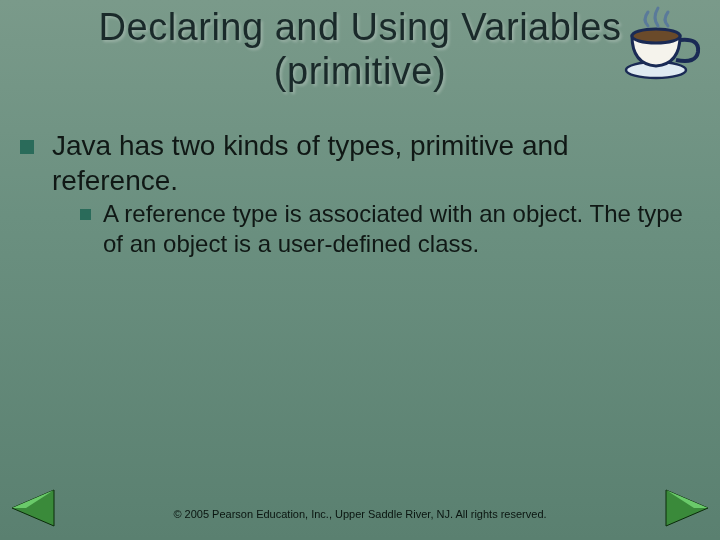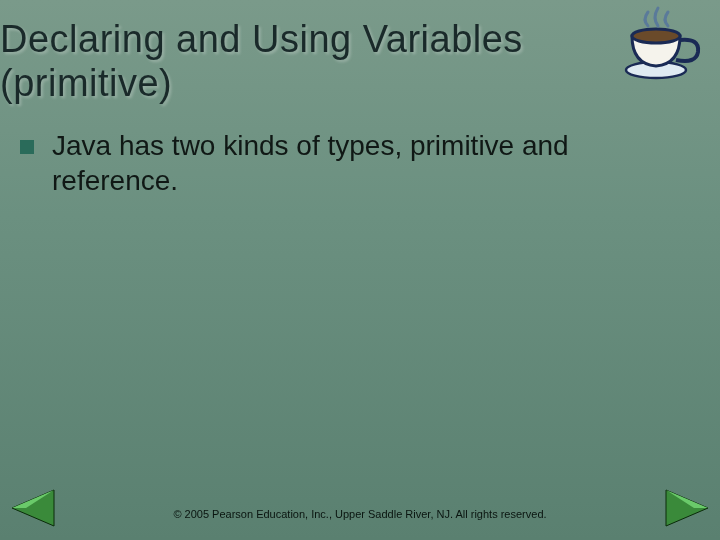--- a/index.html
+++ b/index.html
@@ -14,21 +14,22 @@
     width: 720px;
     height: 540px;
     background: linear-gradient(180deg, #7a9a8a 0%, #6b9080 40%, #5a8070 100%);
     position: relative;
     box-sizing: border-box;
   }
   .title {
     font-family: "Trebuchet MS", Verdana, sans-serif;
     font-size: 38px;
     color: #1a2a2a;
-    padding-top: 18px;
+    text-align: center;
+    padding-top: 6px;
     line-height: 1.15;
     text-shadow: 2px 2px 3px rgba(200,210,205,0.45);
     letter-spacing: 0.5px;
   }
   .body {
     position: absolute;
     top: 128px;
     left: 20px;
     right: 30px;
     color: #101815;
@@ -113,20 +114,24 @@
   <div class="title">
     <span>Declaring and Using Variables</span><br>
     <span>(primitive)</span>
   </div>
 
   <div class="body">
     <div class="bullet1">
       <div class="sq1"></div>
       <div class="t1">Java has two kinds of types, primitive and reference.</div>
     </div>
+    <div class="bullet2">
+      <div class="sq2"></div>
+      <div class="t2">A reference type is associated with an object. The type of an object is a user-defined class.</div>
+    </div>
   </div>
 
   <div class="footer">© 2005 Pearson Education, Inc., Upper Saddle River, NJ.  All rights reserved.</div>
 
   <div class="nav-left">
     <svg width="52" height="44" viewBox="0 0 52 44">
       <polygon points="48,4 48,40 6,22" fill="#3a8a3a" stroke="#0a2a0a" stroke-width="1"></polygon>
       <polygon points="48,4 6,22 20,22" fill="#6aca6a"></polygon>
     </svg>
   </div>

